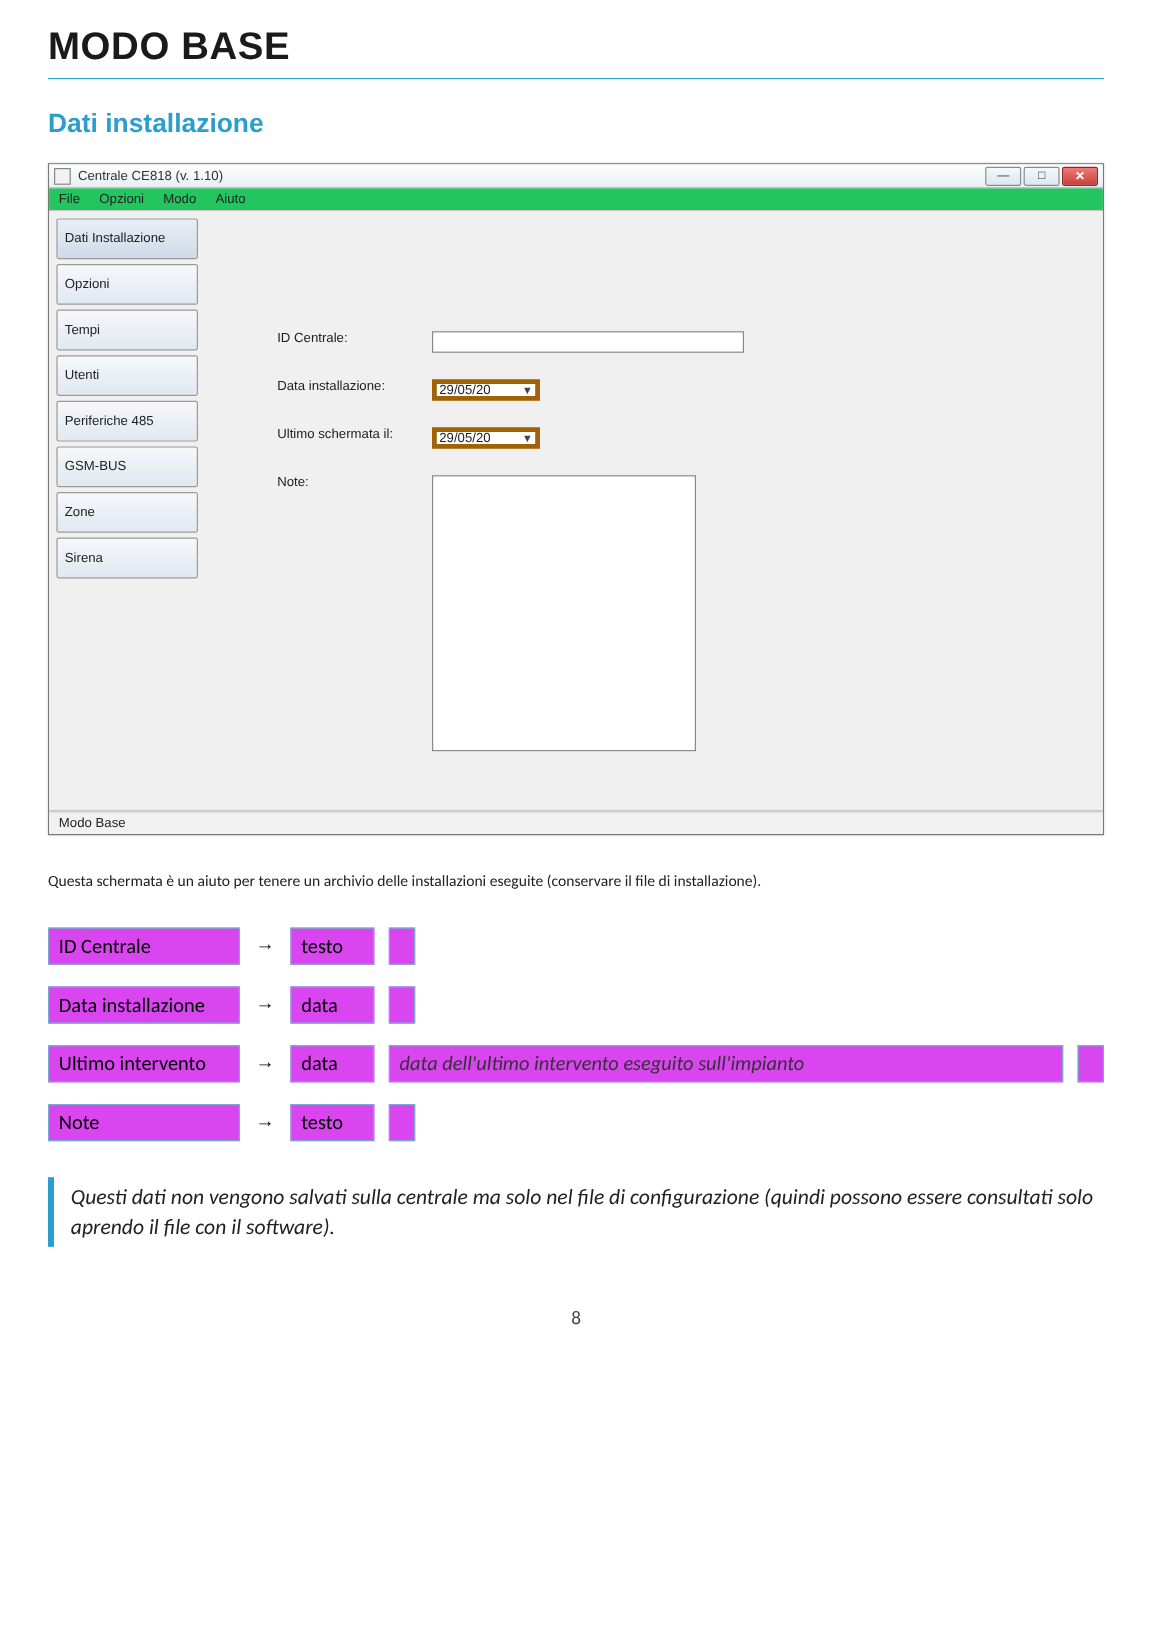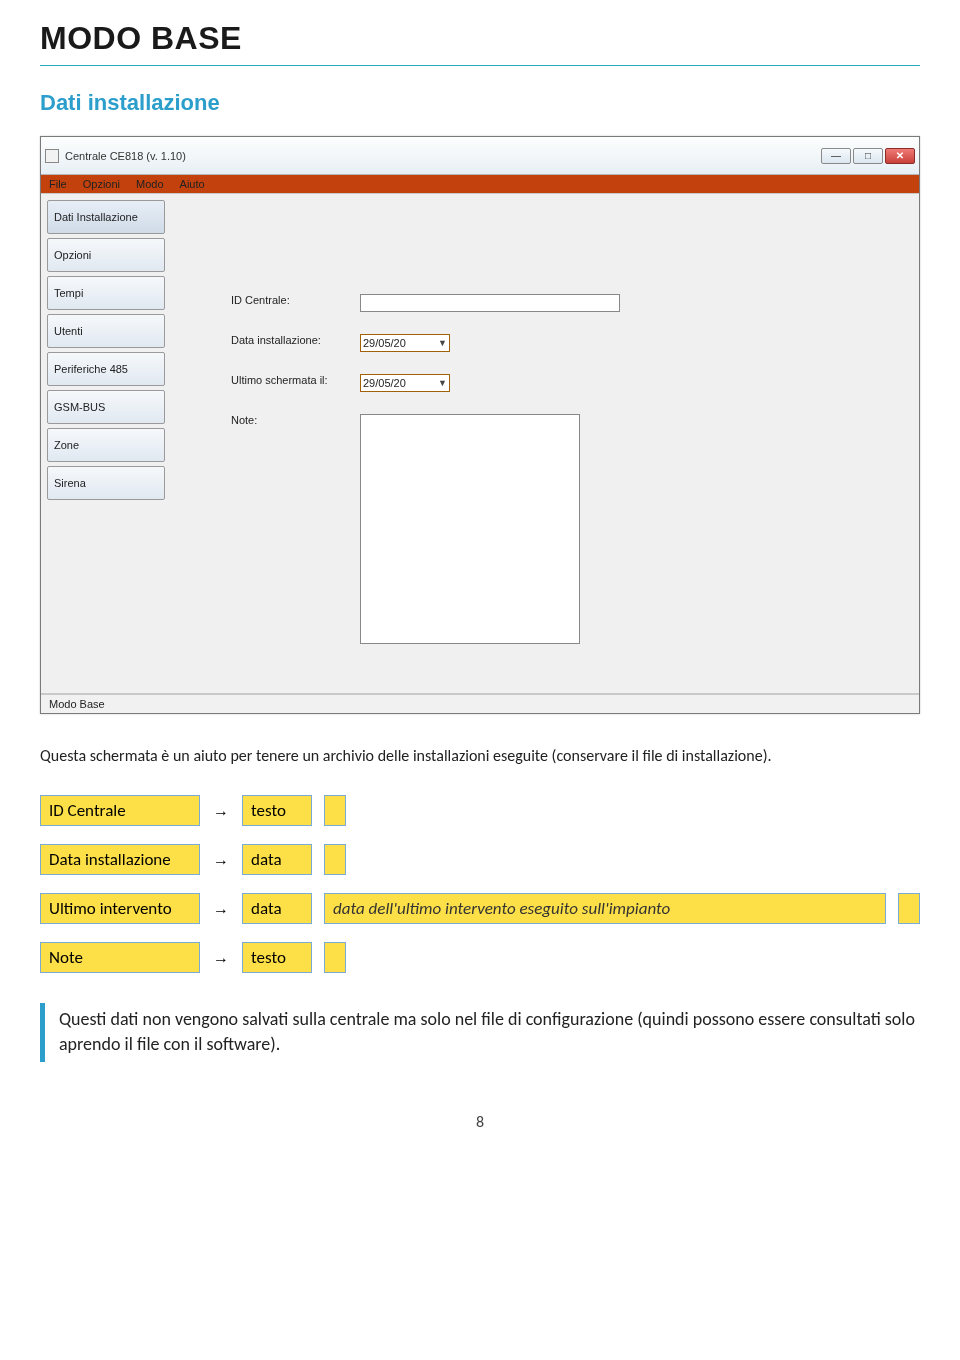--- a/index.html
+++ b/index.html
@@ -35,21 +35,21 @@
     font-size: 11px;
     color: #222;
     width: 100%;
     box-shadow: 0 0 2px rgba(0,0,0,0.2);
   }
   .titlebar {
     display: flex;
     align-items: center;
     background: linear-gradient(#fdfefe, #e7eff5);
     border-bottom: 1px solid #b6b6b6;
-    height: 38px;
+    height: 20px;
     padding: 0 4px;
   }
   .titlebar .app-icon {
     width: 14px; height: 14px;
     background: #f2f2f2;
     border:1px solid #888;
     margin-right: 6px;
   }
   .titlebar .win-title {
     flex: 1;
@@ -66,21 +66,21 @@
     font-size:10px; color:#333;
   }
   .winbtn.close {
     background: linear-gradient(#f07a76, #c8403a);
     border-color:#8b2b27;
     color:#fff; font-weight:700;
   }
   .menubar {
     display:flex; gap:16px;
     padding: 3px 8px;
-    background:#c2410c;
+    background:#22c55e;
     border-bottom:1px solid #c9c9c9;
     font-size:11px;
   }
   .menubar span { cursor:default; }
   .client {
     display:flex;
     background:#f0f0f0;
     min-height: 500px;
     border-bottom:1px solid #c9c9c9;
   }
@@ -113,78 +113,79 @@
     margin-bottom:22px;
     gap:14px;
   }
   .form-row label { width:115px; }
   .text-input {
     width:260px; height:18px;
     border:1px solid #888; background:#fff;
   }
   .date-input {
     width:90px; height:18px;
-    border:1px solid #a16207; background:#fff;
+    border:4px solid #a16207; background:#fff;
     display:flex;align-items:center;justify-content:space-between;
     padding:0 2px; font-size:11px;
   }
   .date-input .chev {
     font-size:9px; color:#444;
   }
   .notes-box {
     width:220px; height:230px;
     background:#fff; border:1px solid #888;
   }
   .statusbar {
     background:#f1f1f1;
     border-top:1px solid #c9c9c9;
     padding:3px 8px;
     font-size:11px;
   }
   
   .body-text {
     font-family: Calibri, "Segoe UI", Arial, sans-serif;
-    font-size: 16px;
+    font-size: 13px;
     color:#222;
     margin-top:30px;
     line-height:1.45;
   }
   
   .param-block { margin-top: 28px; }
   .param-row {
     display:flex;
     align-items:stretch;
     gap:12px;
     margin-bottom:18px;
     font-family: Calibri, "Segoe UI", Arial, sans-serif;
     font-size: 17px;
   }
   .pbox {
     border:1px solid #7baad2;
     padding: 4px 8px;
     display:flex;align-items:center;
-    background:#fde047;
+    background:#d946ef;
   }
   .pbox.name   { width: 160px; }
   .arrow-cell {
     width: 18px;
     display:flex;align-items:center;justify-content:center;
     font-family: "Wingdings", Arial, sans-serif;
   }
   .arrow-glyph { font-size:16px; }
   .pbox.type   { width: 70px; }
   .pbox.desc   { flex:1; font-style:italic; color:#333; }
   .pbox.tiny   { width: 22px; }
   
   .callout {
     margin-top: 30px;
     border-left: 5px solid #2b9ecb;
     padding: 4px 0 4px 14px;
     font-family: Calibri, "Segoe UI", Arial, sans-serif;
     font-size: 18px;
+    font-style: italic;
     color:#222;
     line-height:1.4;
   }
   .page-number {
     text-align:center;
     font-size:16px;
     color:#444;
     margin-top:50px;
     font-family: Calibri, "Segoe UI", Arial, sans-serif;
   }

